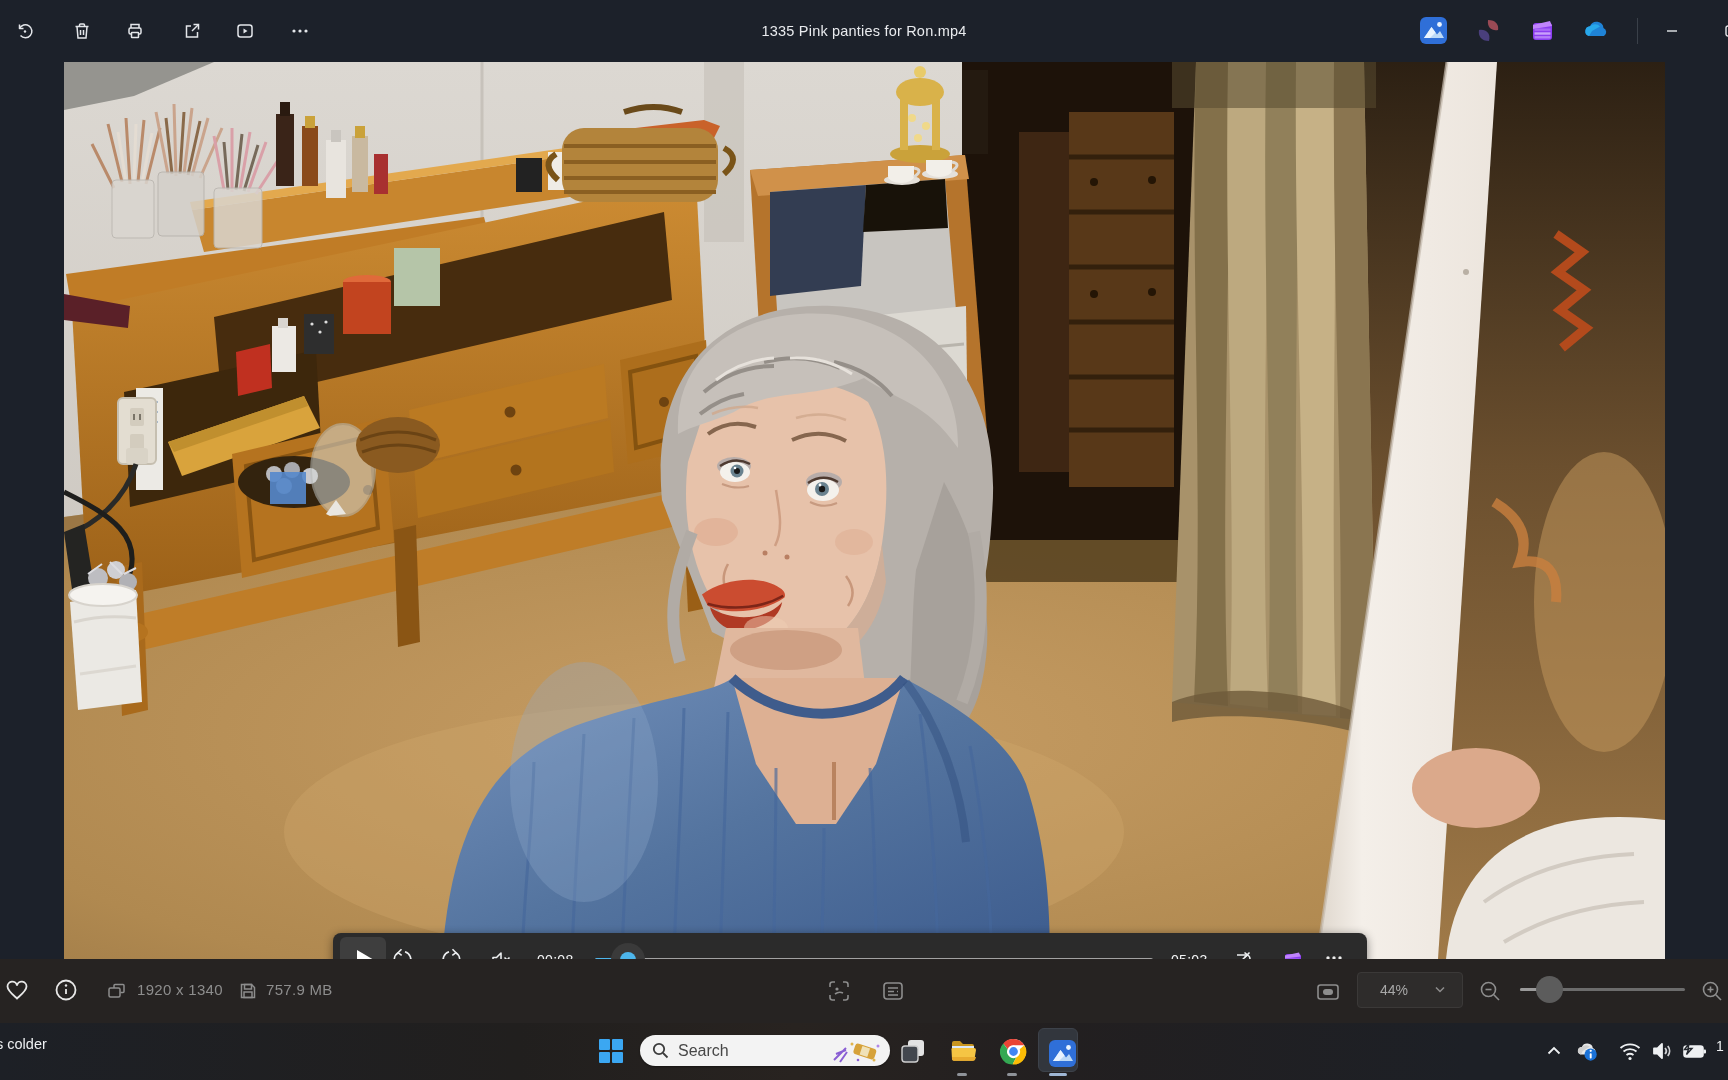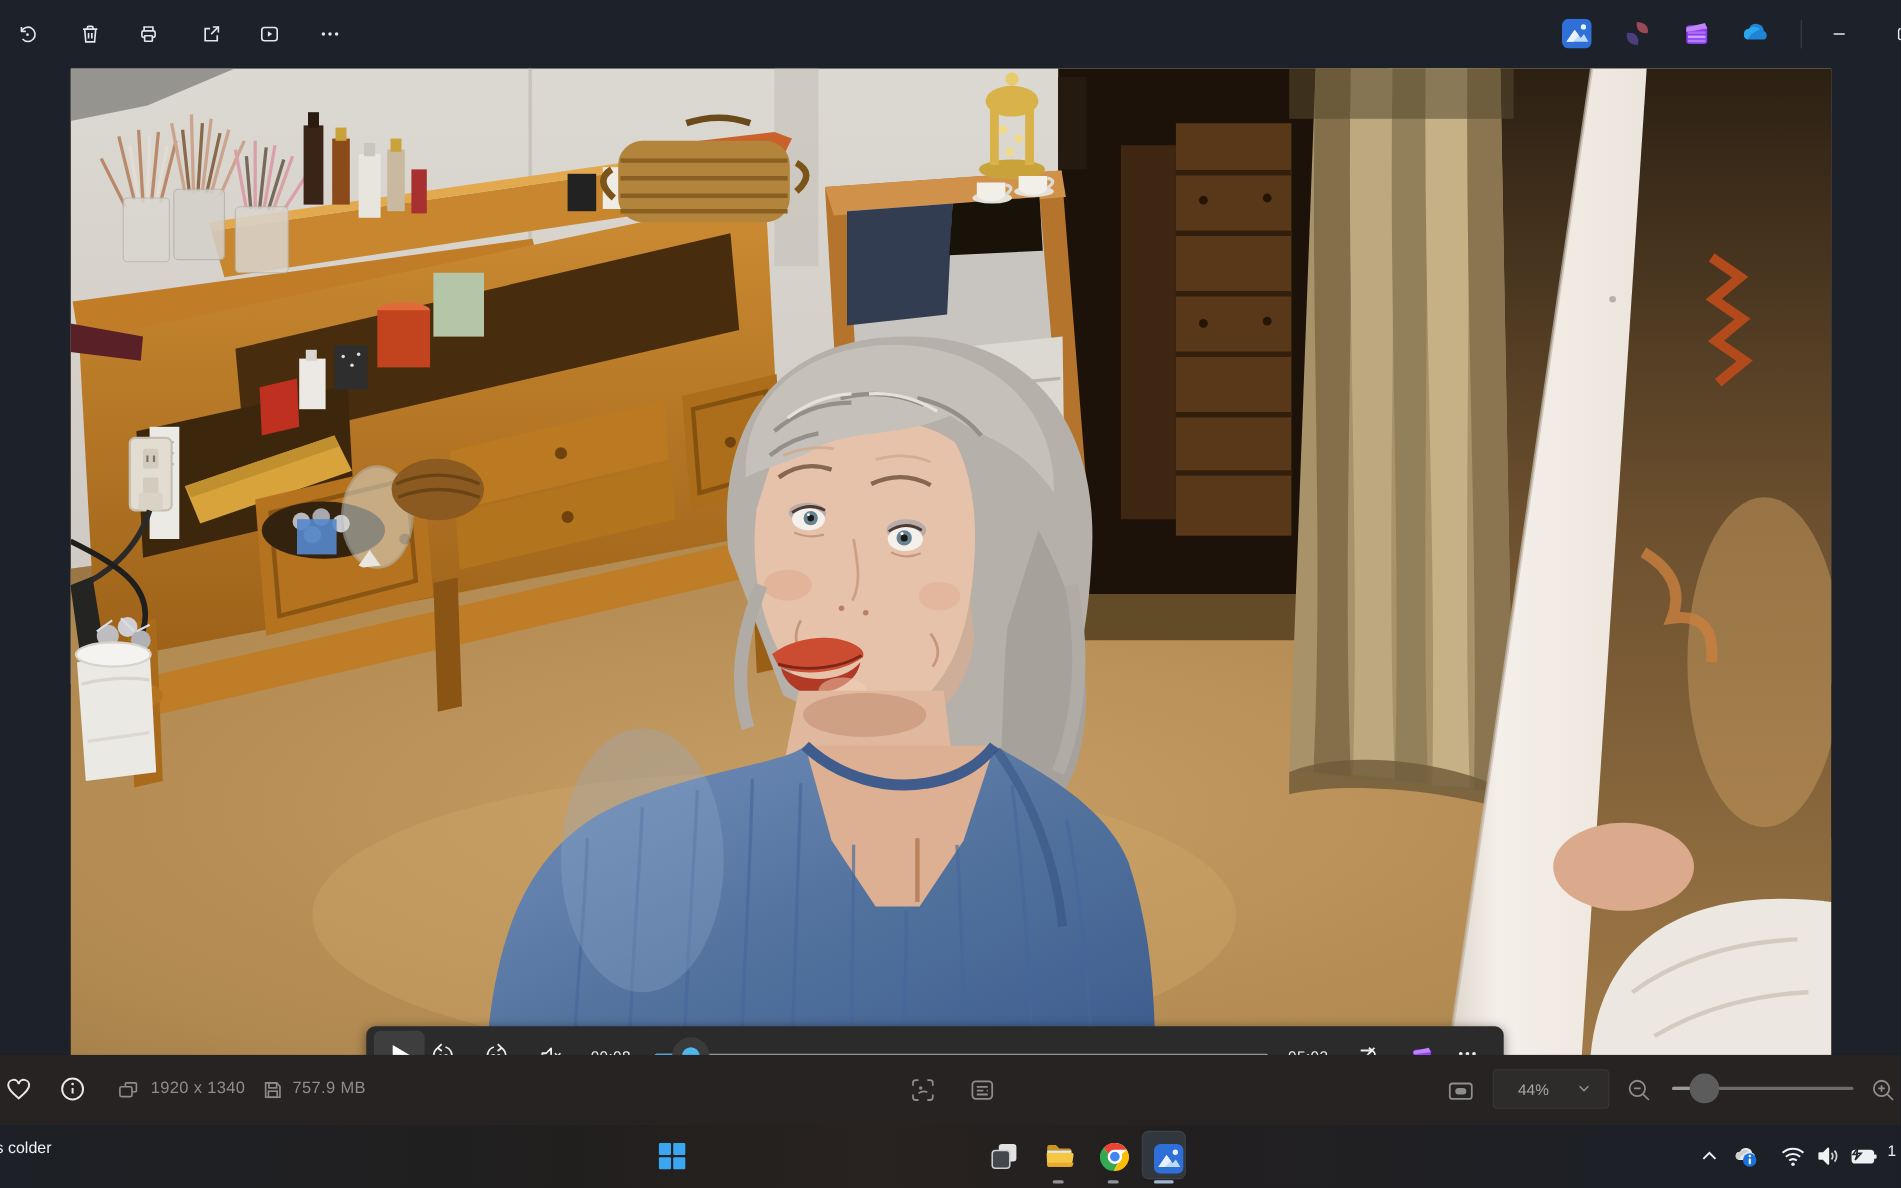--- a/index.html
+++ b/index.html
@@ -117,20 +117,21 @@
       </svg>
     </div>
     <div class="tb-icon" style="left:286px">
       <svg width="20" height="20" viewBox="0 0 20 20" fill="currentColor">
         <circle cx="4" cy="10" r="1.6"></circle>
           <circle cx="10" cy="10" r="1.6"></circle>
           <circle cx="16" cy="10" r="1.6"></circle>
       </svg>
     </div>
 
+    <div class="title">1335 Pink panties for Ron.mp4</div>
 
     <div class="appchip" style="left:1420px">
       <svg width="27" height="27" viewBox="0 0 27 27">
         <rect width="27" height="27" rx="6" fill="#2f6fd8"></rect>
         <rect width="27" height="27" rx="6" fill="url(#phg)" opacity="0"></rect>
         <circle cx="19.5" cy="7.5" r="2.4" fill="#eaf4ff"></circle>
         <path d="M4 21 L11.5 10 L17 17.5 L20 14 L24 21 Z" fill="#bcd9f7"></path>
         <path d="M4 21 L11.5 10 L15.5 15.5 L10 21 Z" fill="#e8f3ff"></path>
       </svg>
     </div>
@@ -602,20 +603,36 @@
 
     <div class="task-icon" style="left:594px">
       <svg width="26" height="26" viewBox="0 0 26 26">
         <rect x="1" y="1" width="11" height="11" rx="1" fill="#3ba7f2"></rect>
         <rect x="14" y="1" width="11" height="11" rx="1" fill="#3ba7f2"></rect>
         <rect x="1" y="14" width="11" height="11" rx="1" fill="#3ba7f2"></rect>
         <rect x="14" y="14" width="11" height="11" rx="1" fill="#3ba7f2"></rect>
       </svg>
     </div>
 
+    <div class="search-pill">
+      <svg class="mag" width="17" height="17" viewBox="0 0 17 17" fill="none" stroke="#3c3c3c" stroke-width="1.8">
+        <circle cx="7" cy="7" r="5.2"></circle>
+          <path d="M11 11 L15.5 15.5"></path>
+      </svg>
+      <input type="text" placeholder="Search" style="">
+      <svg class="pill-art" width="54" height="26" viewBox="0 0 54 26">
+        <path d="M4 22 L16 10 M6 16 L16 12 M10 24 L17 14" stroke="#8a5fd4" stroke-width="2" fill="none"></path>
+        <rect x="24" y="8" width="22" height="11" rx="3" transform="rotate(18 35 13)" fill="#d6a23a"></rect>
+        <rect x="31" y="9" width="8" height="9" transform="rotate(18 35 13)" fill="#f0e2b8"></rect>
+        <circle cx="22" cy="6" r="1.5" fill="#e0b44c"></circle>
+          <circle cx="48" cy="8" r="1.5" fill="#b087e8"></circle>
+        <circle cx="44" cy="22" r="1.5" fill="#e0b44c"></circle>
+          <circle cx="28" cy="22" r="1.3" fill="#8a5fd4"></circle>
+      </svg>
+    </div>
 
     <div class="task-icon" style="left:896px">
       <svg width="26" height="26" viewBox="0 0 26 26">
         <rect x="8" y="2" width="16" height="16" rx="3" fill="#e3e3e3"></rect>
         <rect x="2" y="8" width="16" height="16" rx="3" fill="#43474e" stroke="#cfcfcf" stroke-width="1.4"></rect>
       </svg>
     </div>
     <div class="task-icon" style="left:946px">
       <svg width="28" height="28" viewBox="0 0 28 28">
         <path d="M3 6 a2 2 0 0 1 2 -2 h6 l3 3 h9 a2 2 0 0 1 2 2 v3 H3 Z" fill="#c8951f"></path>

